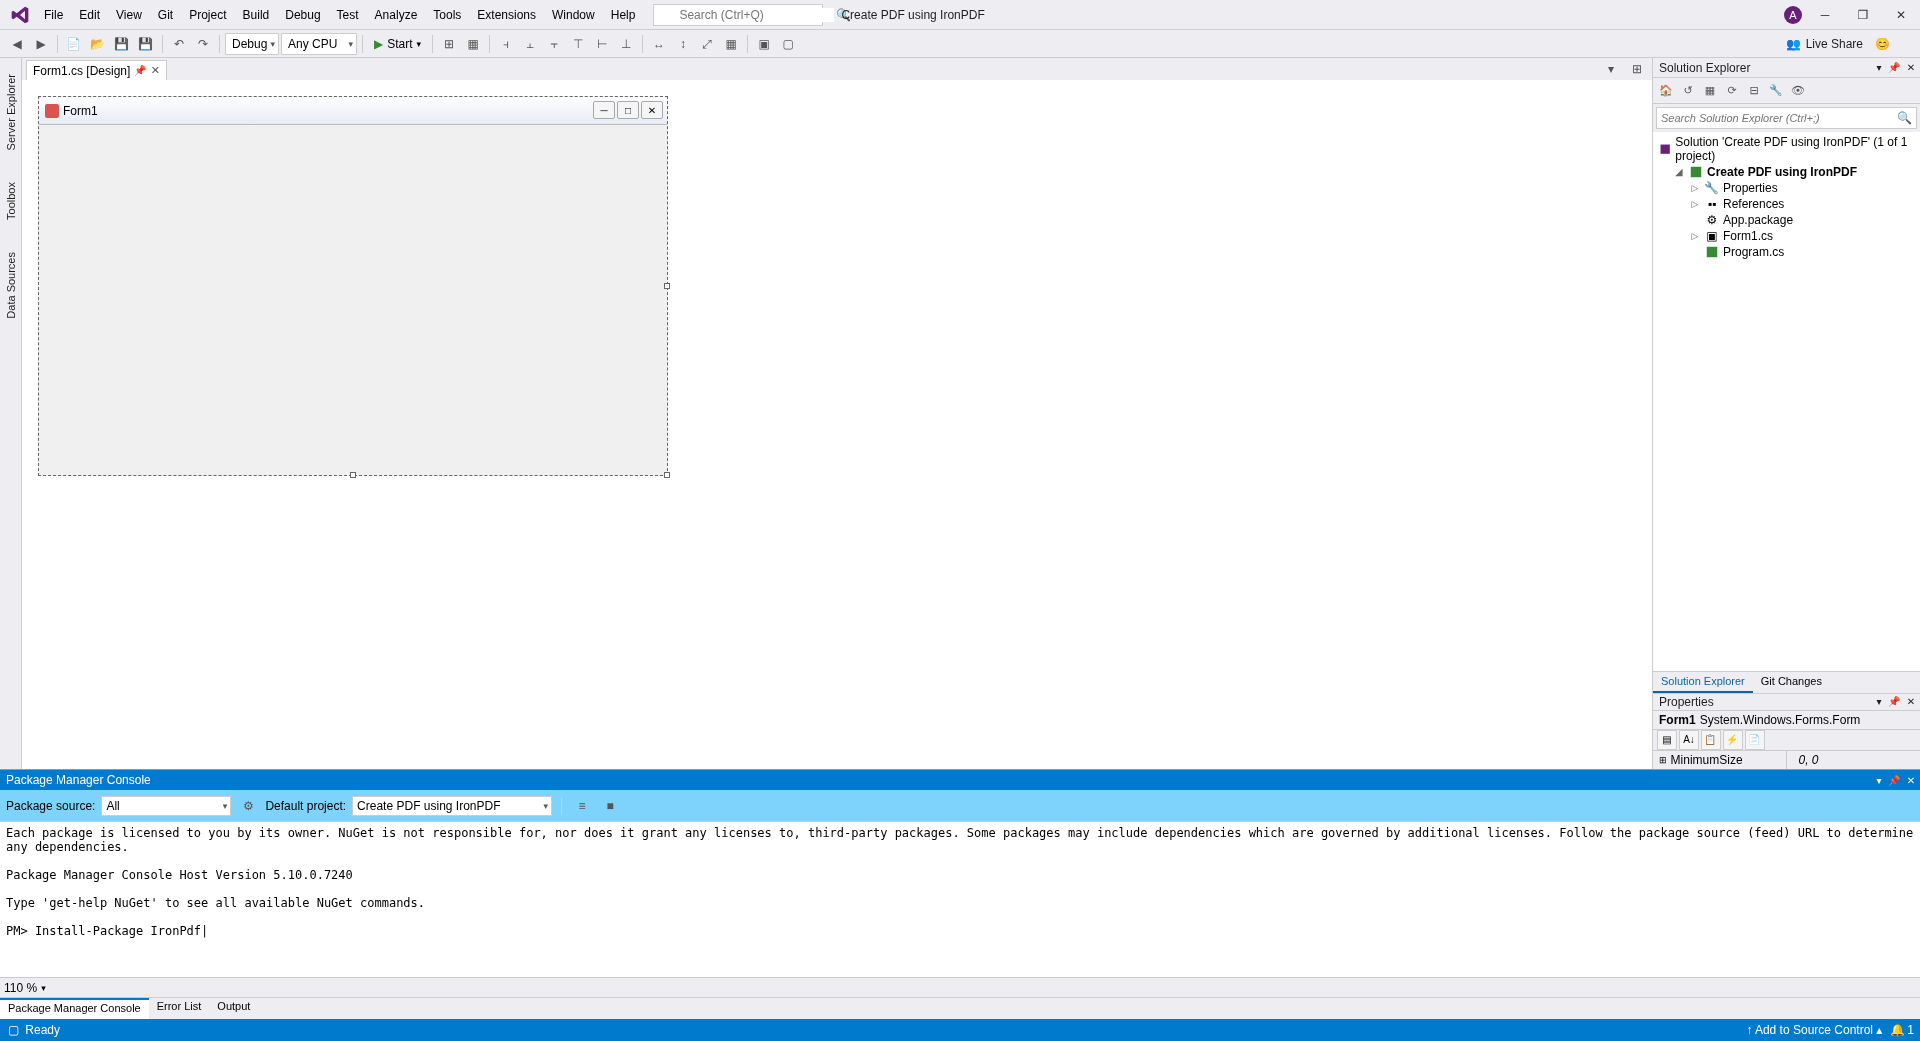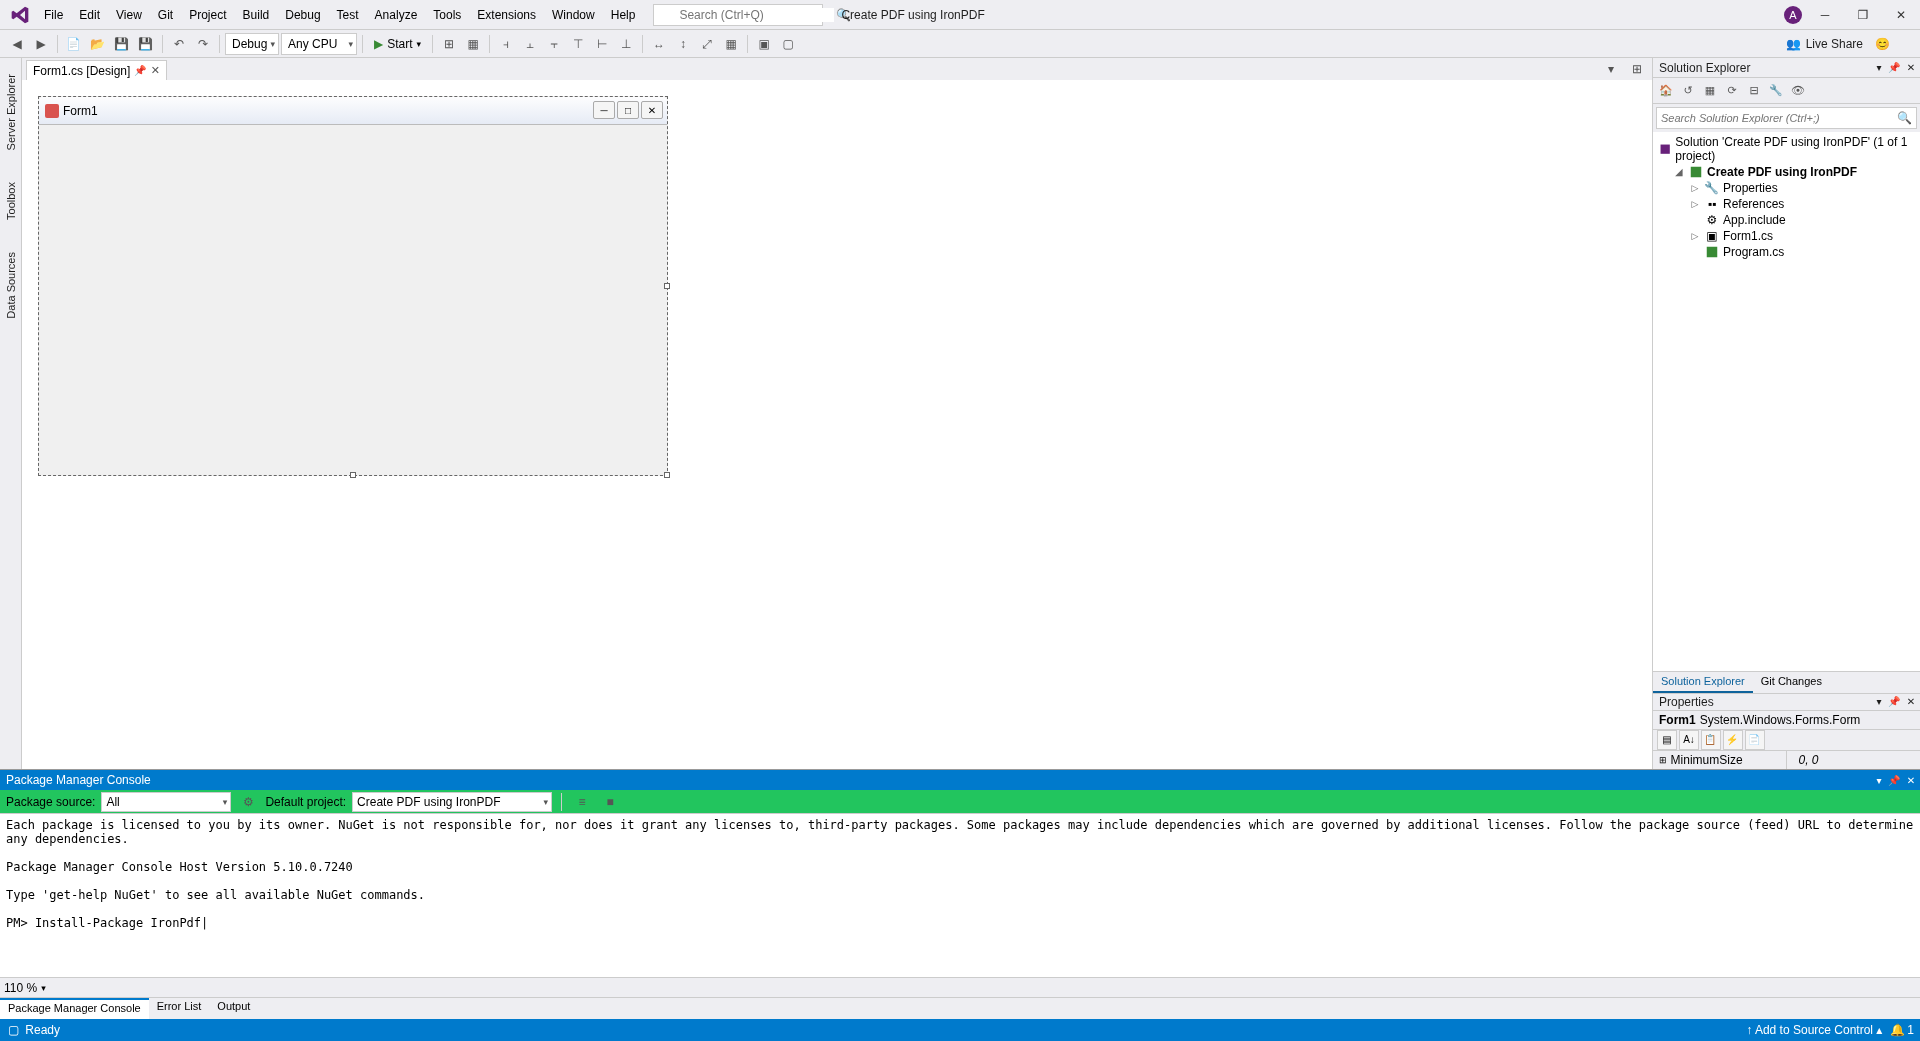--- a/index.html
+++ b/index.html
@@ -78,21 +78,21 @@
 .prop-toolbar .pbtn { width: 20px; height: 20px; border: 1px solid #ccc; background: #f5f5f5; display: flex; align-items: center; justify-content: center; font-size: 10px; cursor: pointer; }
 .prop-grid { flex: 1; display: flex; border-top: 1px solid #ccc; font-size: 11px; }
 .prop-grid .pname { width: 50%; padding: 2px 6px; border-right: 1px solid #ccc; display: flex; align-items: center; gap: 4px; }
 .prop-grid .pval { width: 50%; padding: 2px 12px; font-style: italic; }
 
 
 .console-panel { height: 250px; display: flex; flex-direction: column; border-top: 1px solid #999; }
 .console-header { height: 20px; background: #007acc; color: #fff; display: flex; align-items: center; padding: 0 6px; font-size: 11px; position: relative; }
 .console-header .controls { position: absolute; right: 2px; display: flex; gap: 2px; }
 .console-header .controls span { width: 14px; height: 14px; display: flex; align-items: center; justify-content: center; font-size: 10px; cursor: pointer; color: #fff; }
-.console-toolbar { height: 24px; display: flex; align-items: center; gap: 6px; padding: 0 6px; background: #22c55e; border-bottom: 1px solid #ccc; }
+.console-toolbar { height: 32px; display: flex; align-items: center; gap: 6px; padding: 0 6px; background: #7dd3fc; border-bottom: 1px solid #ccc; }
 .console-toolbar label { font-size: 12px; }
 .console-toolbar .dropdown { height: 20px; border: 1px solid #ccc; background: #fff; padding: 0 16px 0 4px; position: relative; display: flex; align-items: center; }
 .console-toolbar .dropdown::after { content: "▾"; position: absolute; right: 3px; font-size: 9px; color: #555; }
 .console-body { flex: 1; background: #fff; font-family: Consolas, monospace; font-size: 12px; padding: 4px 6px; white-space: pre-wrap; overflow: auto; color: #000; }
 .console-zoom { height: 20px; border-top: 1px solid #ccc; display: flex; align-items: center; padding: 0 4px; font-size: 11px; }
 .console-tabs { height: 22px; display: flex; border-top: 1px solid #ccc; }
 .con-tab { padding: 2px 8px; font-size: 11px; cursor: pointer; }
 .con-tab.active { background: #fff; border-top: 2px solid #007acc; }
 
 
@@ -268,21 +268,21 @@
         <span>Properties</span>
       </div>
       <div class="tree-node indent2">
         <span class="exp">▷</span>
         <span class="ico">▪▪</span>
         <span>References</span>
       </div>
       <div class="tree-node indent2">
         <span class="exp"></span>
         <span class="ico">⚙</span>
-        <span>App.include</span>
+        <span>App.package</span>
       </div>
       <div class="tree-node indent2">
         <span class="exp">▷</span>
         <span class="ico">▣</span>
         <span>Form1.cs</span>
       </div>
       <div class="tree-node indent2">
         <span class="exp"></span>
         <span class="ico">
             <svg viewBox="0 0 16 16">

